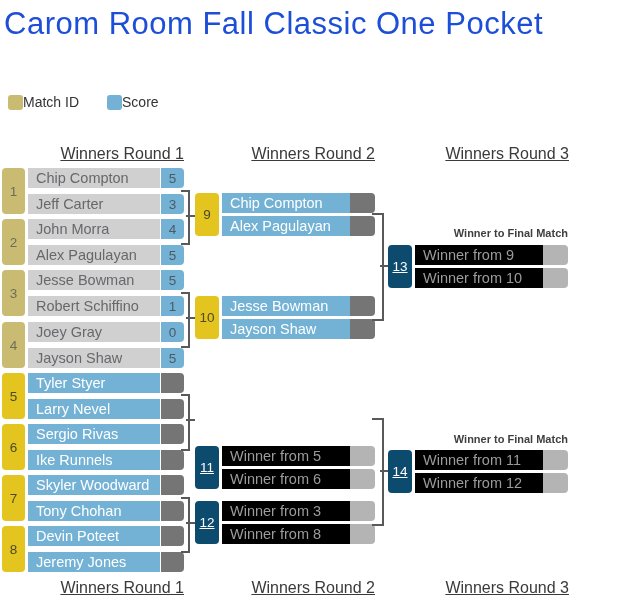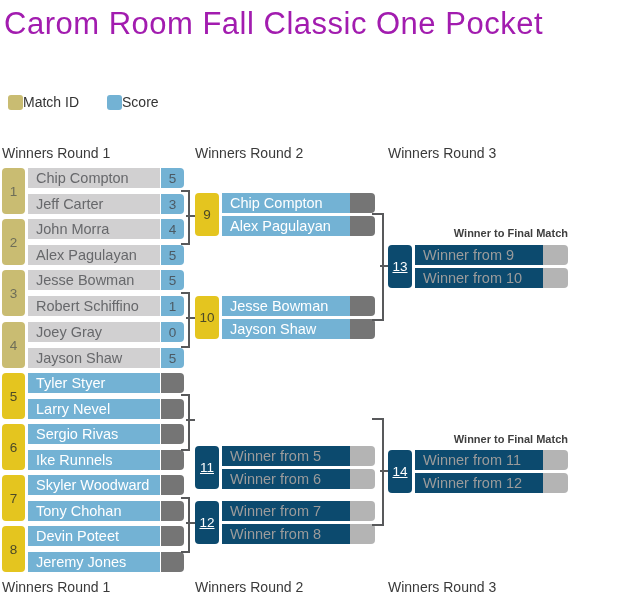--- a/index.html
+++ b/index.html
@@ -1,28 +1,28 @@
 <!DOCTYPE html>
 <html><head>
 <meta charset="utf-8">
 <style>
   html,body{margin:0;padding:0;background:#fff;}
   body{font-family:"Liberation Sans","DejaVu Sans",sans-serif;}
   #stage{position:relative;width:620px;height:606px;background:#fff;overflow:hidden;}
 
-  .title{position:absolute;left:4px;top:6px;font-size:31px;font-weight:300;color:#a21caf;letter-spacing:.5px;white-space:nowrap;}
+  .title{position:absolute;left:4px;top:6px;font-size:31px;font-weight:300;color:#1d4ed8;letter-spacing:.5px;white-space:nowrap;}
 
   .legend{position:absolute;left:8px;top:94px;display:flex;gap:28px;align-items:center;}
   .legend-item{display:flex;align-items:flex-end;}
   .swatch{width:15px;height:15px;border-radius:3px;}
   .swatch.mid{background:#c9bc72;}
   .swatch.sc{background:#73b2d4;}
   .legend-label{font-size:14px;color:#333;}
 
-  .colhead{position:absolute;font-size:14px;color:#3a3a3a;text-align:left;white-space:nowrap;}
+  .colhead{position:absolute;font-size:16px;color:#3a3a3a;text-align:right;white-space:nowrap;text-decoration:underline;}
 
   .match{position:absolute;}
   .c1{width:182px;height:46px;}
   .c2,.c3{width:180px;height:43px;}
   .tab{position:absolute;left:0;top:0;bottom:0;border-radius:4px;display:flex;align-items:center;justify-content:center;font-size:13.5px;}
   .c1 .tab{width:23px;}
   .c2 .tab,.c3 .tab{width:24px;}
   .row{position:absolute;left:0;right:0;height:34px;}
   .r1{top:0;}
   .c1 .r2{top:26px;}
@@ -36,21 +36,21 @@
 
   .done .tab{background:#c9bc72;color:#6e6e58;}
   .done .pname{background:#d1d0d1;color:#67686b;}
   .done .pscore{background:#73b2d4;color:#4c5a64;}
 
   .ready .tab{background:#e4c51f;color:#4c4a28;}
   .ready .pname{background:#73b2d4;color:#ffffff;}
   .ready .pscore{background:#757575;}
 
   .tbd .tab{background:#0c4a6e;color:#ffffff;text-decoration:underline;}
-  .tbd .pname{background:#0c4a6e;color:#9b9b9b;}
+  .tbd .pname{background:#000000;color:#9b9b9b;}
   .tbd .pscore{background:#b4b4b4;}
 
   .bracket{position:absolute;border:2px solid #58595b;border-left:none;}
   .stub{position:absolute;border-top:2px solid #58595b;height:0;}
 
   .final-note{position:absolute;font-size:11px;font-weight:bold;color:#3f3f3f;text-align:right;white-space:nowrap;}
 </style>
 </head>
 <body>
 
@@ -201,21 +201,21 @@
       </div>
     <div class="row r2">
         <div class="pname">Winner from 6</div>
         <div class="pscore"></div>
       </div>
   </div>
 
   <div class="match tbd c2" style="left:195px;top:501px;">
     <div class="tab">12</div>
     <div class="row r1">
-        <div class="pname">Winner from 7</div>
+        <div class="pname">Winner from 3</div>
         <div class="pscore"></div>
       </div>
     <div class="row r2">
         <div class="pname">Winner from 8</div>
         <div class="pscore"></div>
       </div>
   </div>
 
   <div class="final-note" style="left:390px;top:227px;width:178px;">Winner to Final Match</div>
   <div class="match tbd c3" style="left:388px;top:245px;">

